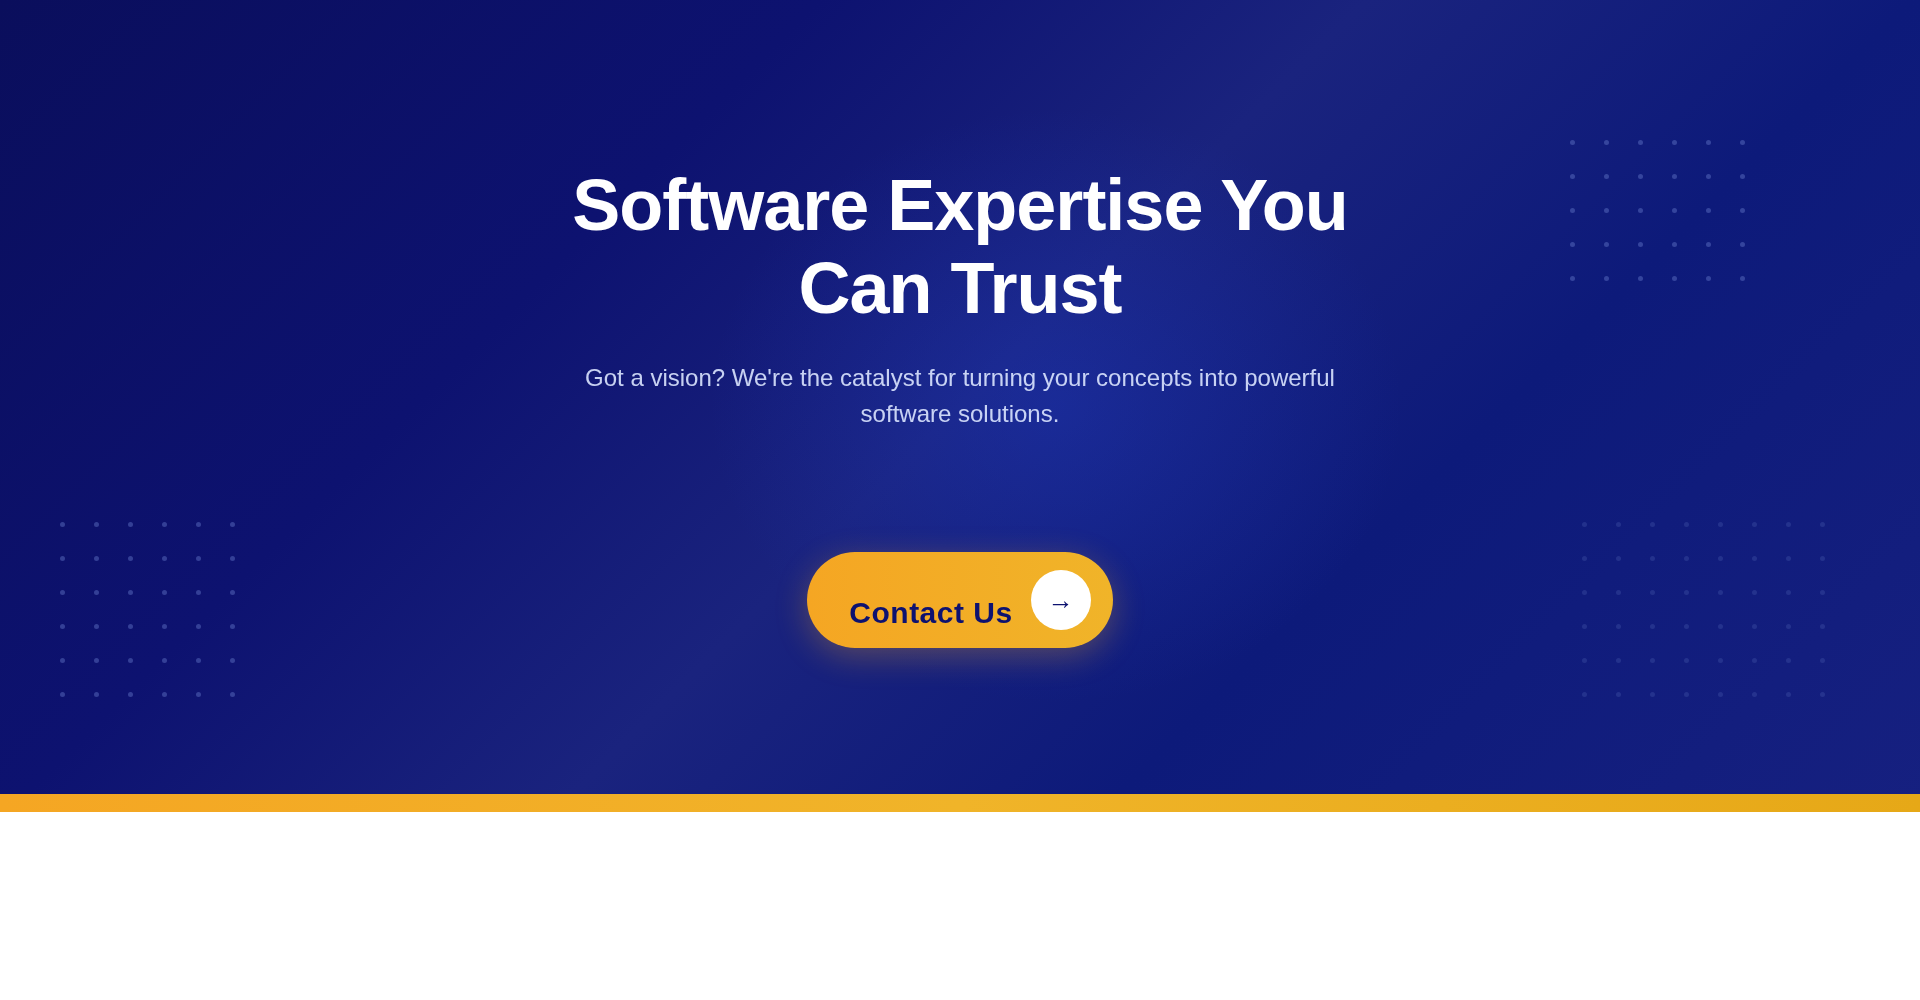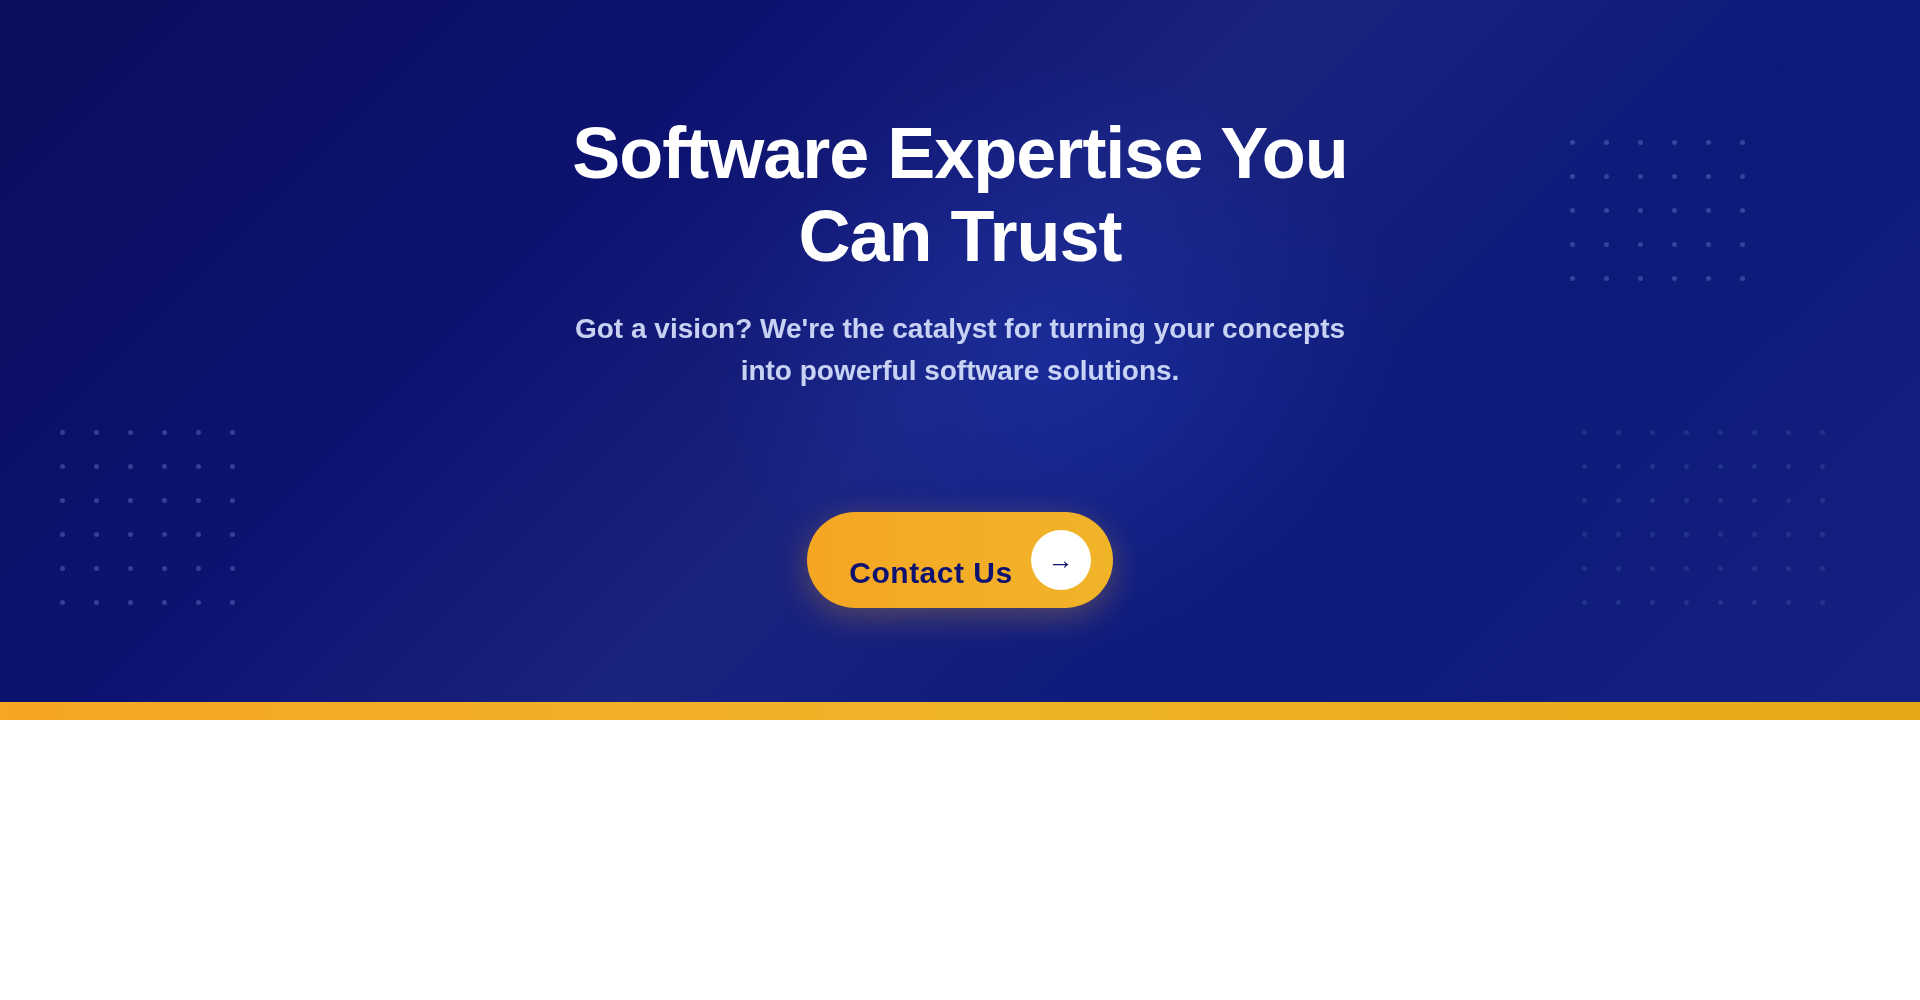--- a/index.html
+++ b/index.html
@@ -10,21 +10,21 @@
 
     body {
       width: 1920px;
       height: 1000px;
       overflow: hidden;
       font-family: 'Arial', 'Helvetica Neue', sans-serif;
     }
 
     .hero-section {
       width: 1920px;
-      height: 720px;
+      height: 812px;
       background: linear-gradient(135deg, #0a0e5c 0%, #0d1270 30%, #1a237e 50%, #0d1a7a 70%, #162080 100%);
       position: relative;
       display: flex;
       flex-direction: column;
       align-items: center;
       justify-content: center;
       overflow: hidden;
     }
 
     
@@ -110,22 +110,22 @@
     .main-title {
       font-size: 72px;
       font-weight: 900;
       color: #ffffff;
       line-height: 1.15;
       margin-bottom: 30px;
       letter-spacing: -1px;
     }
 
     .subtitle {
-      font-size: 28px;
-      font-weight: 700;
+      font-size: 24px;
+      font-weight: 400;
       color: rgba(220, 230, 255, 0.9);
       line-height: 1.5;
       margin-bottom: 120px;
       max-width: 780px;
     }
 
     .cta-button {
       display: flex;
       align-items: flex-end;
       background: linear-gradient(90deg, #f5a623, #f0b429);

